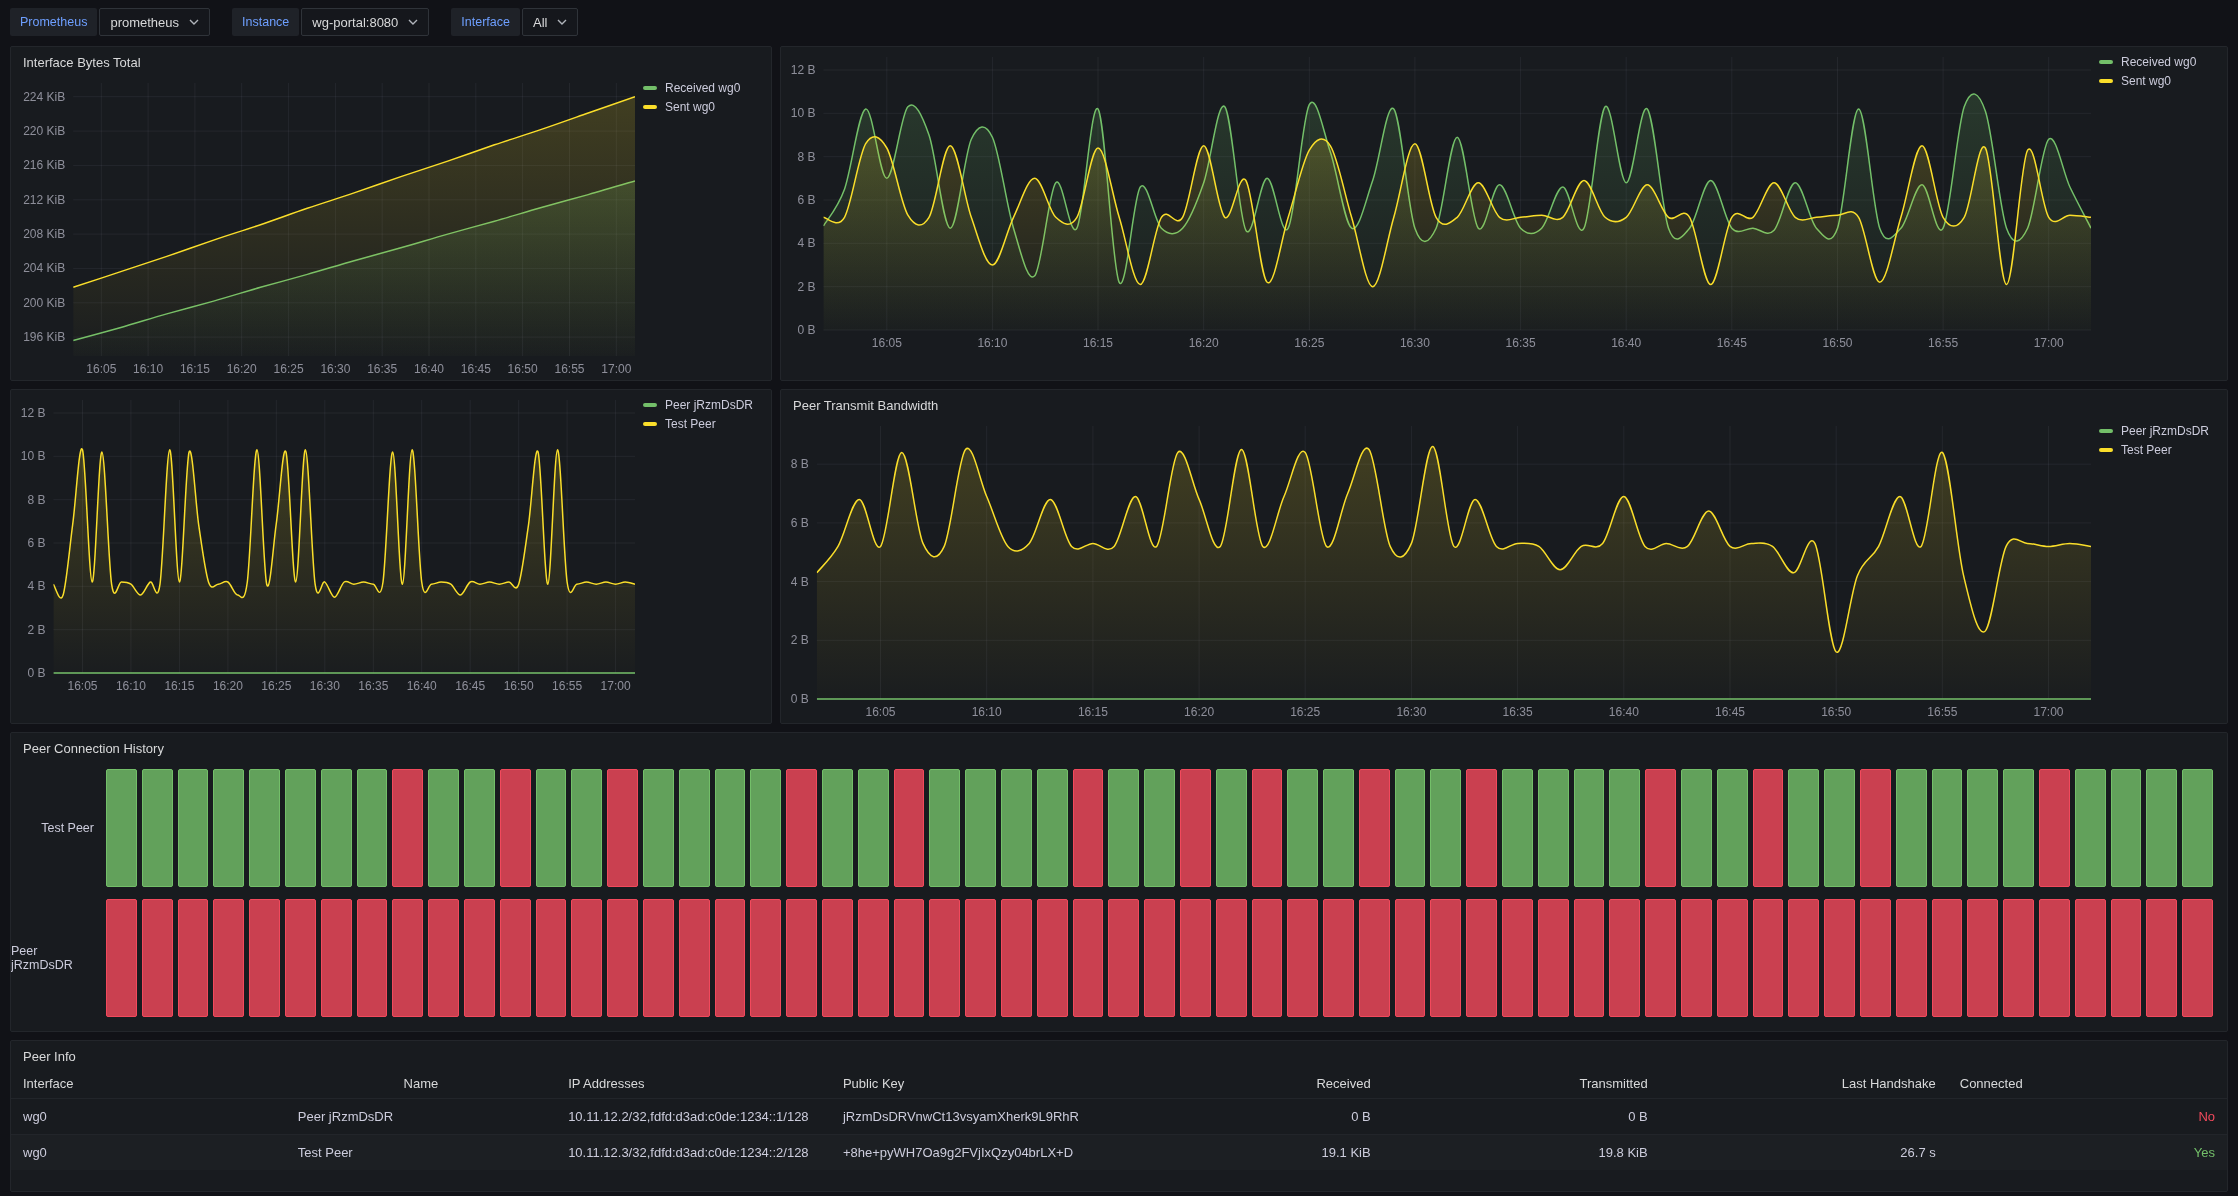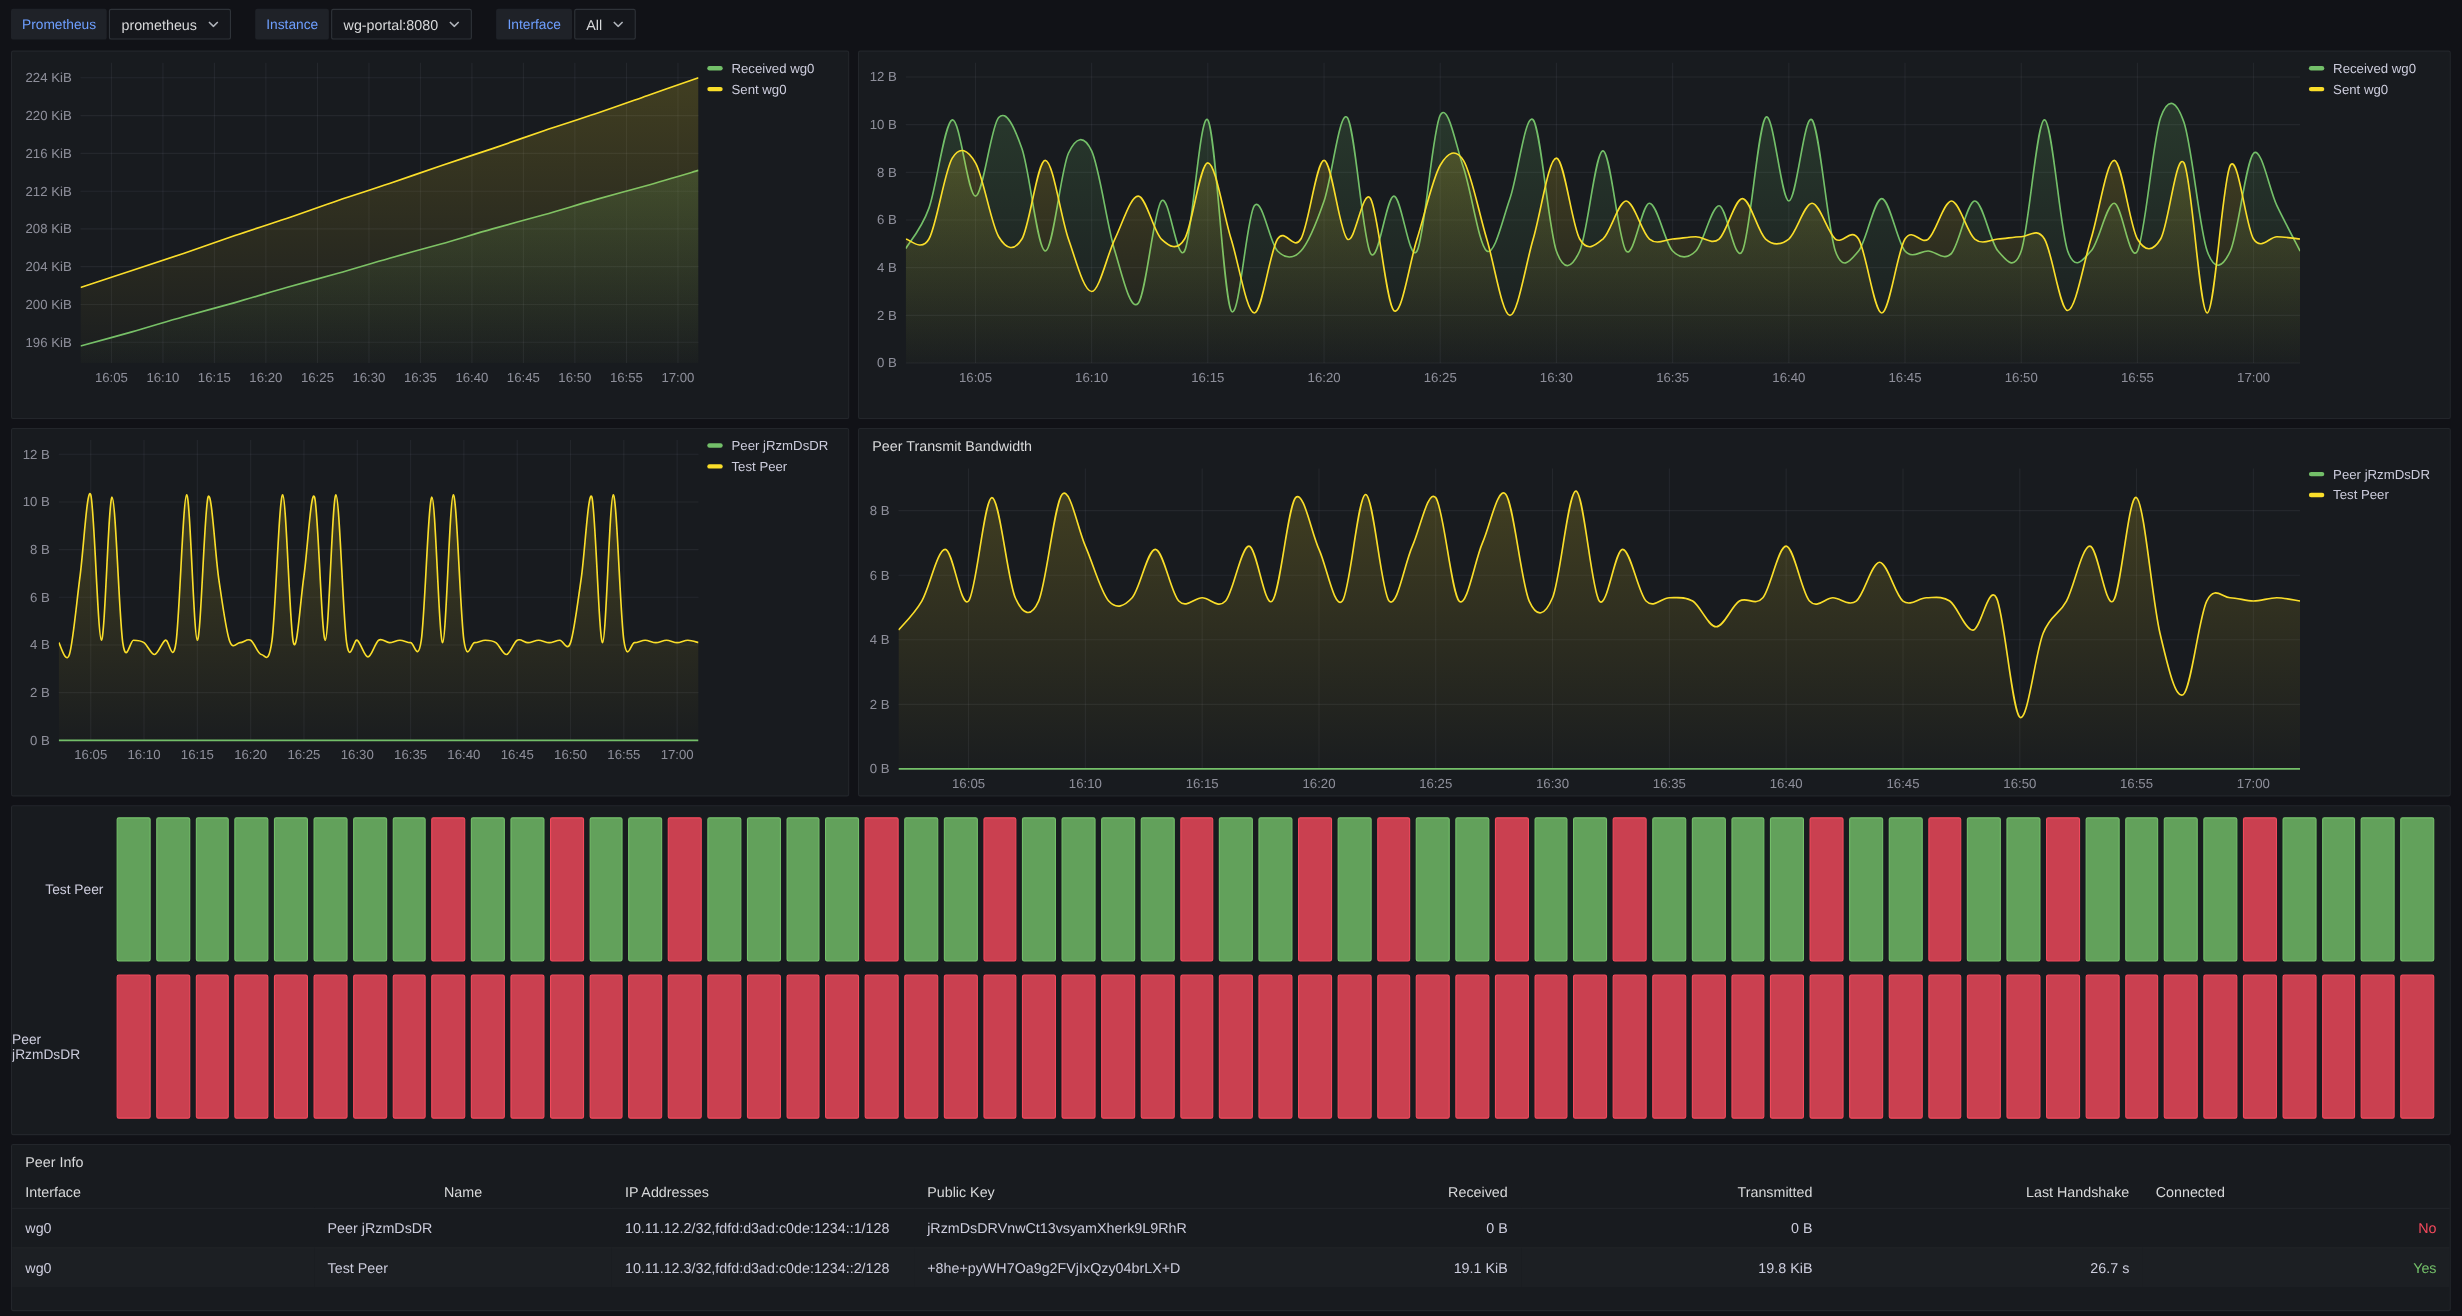--- a/index.html
+++ b/index.html
@@ -97,20 +97,21 @@
         <svg width="10" height="6" viewBox="0 0 10 6">
             <path d="M1 1 L5 5 L9 1" stroke="#b0b4bb" stroke-width="1.4" fill="none"></path>
           </svg>
       </span>
     </span>
   </div>
 </div>
 
 <div class="grid-2">
   <section class="panel h-chart">
+    <h2 class="panel-title">Interface Bytes Total</h2>
     <div class="panel-body">
       <div class="chart">
           <svg width="632" height="307" viewBox="0 0 632 307">
             <defs>
               <clipPath id="clip0">
                 <rect x="62.199999999999996" y="8" width="561.8" height="277"></rect>
               </clipPath>
               <linearGradient id="grad0s0" x1="0" y1="0" x2="0" y2="1">
                 <stop offset="0" stop-color="#73bf69" stop-opacity="0.18"></stop>
                 <stop offset="1" stop-color="#73bf69" stop-opacity="0.01"></stop>
@@ -403,20 +404,21 @@
         <div class="legend-item">
           <span class="marker" style="background: rgb(250, 222, 42);"></span>
           <span>Test Peer</span>
         </div>
       </div>
     </div>
   </section>
 </div>
 
 <section class="panel h-status">
+  <h2 class="panel-title">Peer Connection History</h2>
   <div class="status-body">
     <div class="status-row">
       <div class="status-row-label">Test Peer</div>
       <div class="status-bars">
           <div class="status-bar" style="background:rgba(115,191,105,0.82);border:1px solid #73bf69"></div>
           <div class="status-bar" style="background:rgba(115,191,105,0.82);border:1px solid #73bf69"></div>
           <div class="status-bar" style="background:rgba(115,191,105,0.82);border:1px solid #73bf69"></div>
           <div class="status-bar" style="background:rgba(115,191,105,0.82);border:1px solid #73bf69"></div>
           <div class="status-bar" style="background:rgba(115,191,105,0.82);border:1px solid #73bf69"></div>
           <div class="status-bar" style="background:rgba(115,191,105,0.82);border:1px solid #73bf69"></div>

